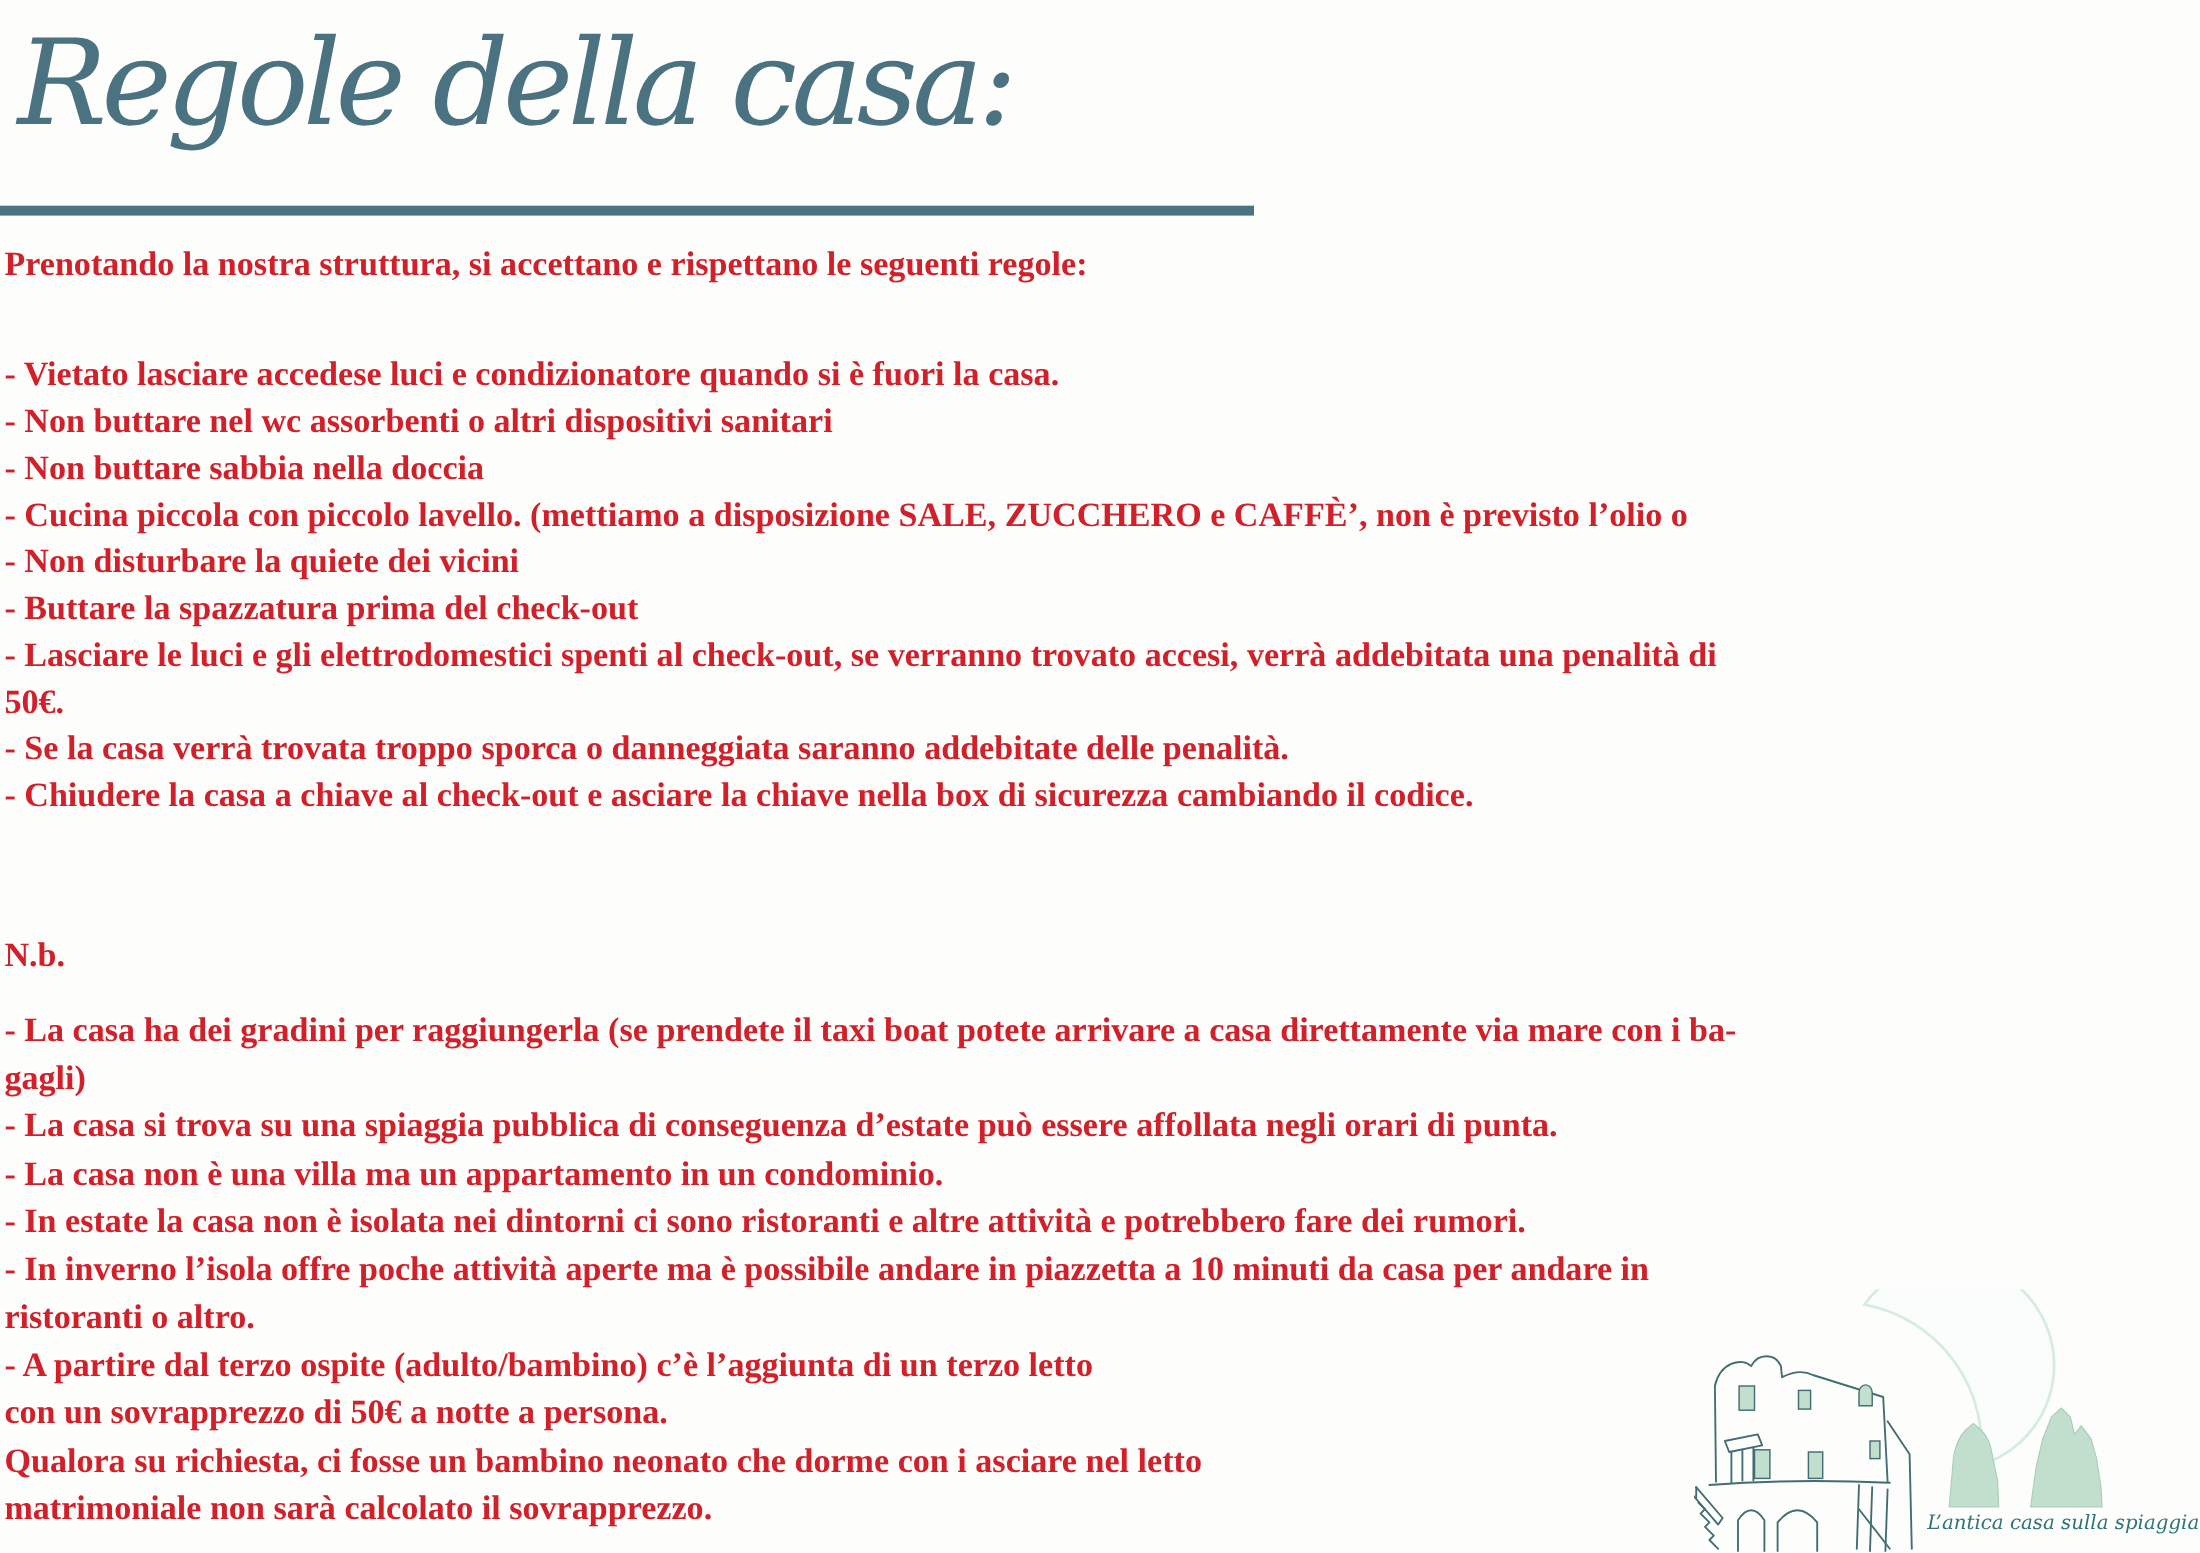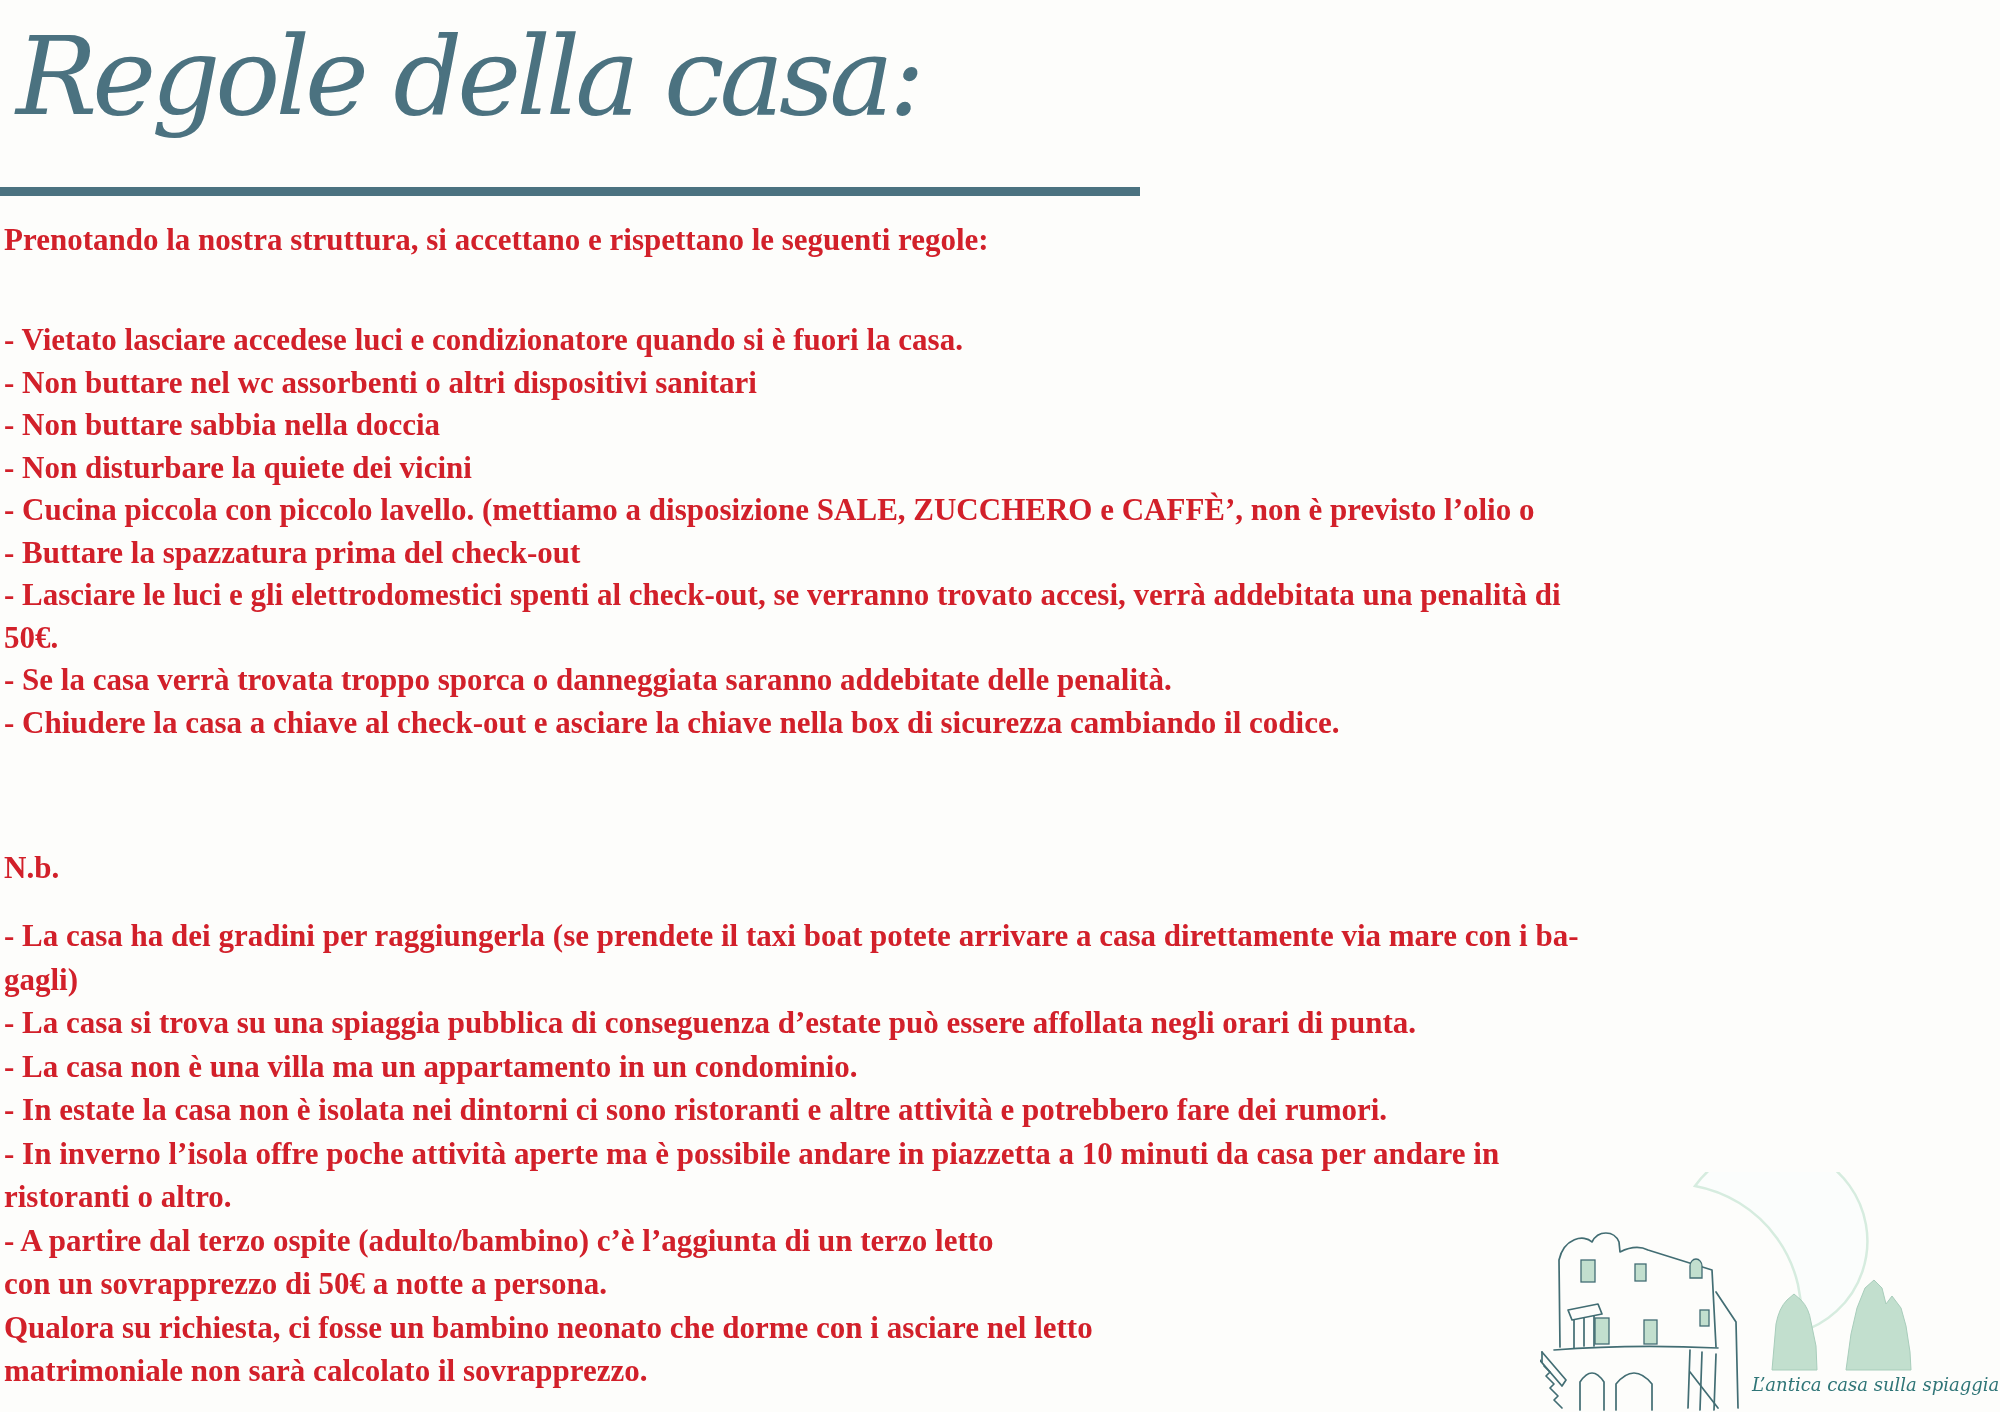--- a/index.html
+++ b/index.html
@@ -79,22 +79,22 @@
 
   <h1 class="title">Regole della casa:</h1>
   <div class="title-underline"></div>
 
   <div class="body-text intro">Prenotando la nostra struttura, si accettano e rispettano le seguenti regole:</div>
 
   <div class="body-text rules">
     <div>- Vietato lasciare accedese luci e condizionatore quando si è fuori la casa.</div>
     <div>- Non buttare nel wc assorbenti o altri dispositivi sanitari</div>
     <div>- Non buttare sabbia nella doccia</div>
+    <div>- Cucina piccola con piccolo lavello. (mettiamo a disposizione SALE, ZUCCHERO e CAFFÈ’, non è previsto l’olio o</div>
     <div>- Non disturbare la quiete dei vicini</div>
-    <div>- Cucina piccola con piccolo lavello. (mettiamo a disposizione SALE, ZUCCHERO e CAFFÈ’, non è previsto l’olio o</div>
     <div>- Buttare la spazzatura prima del check-out</div>
     <div>- Lasciare le luci e gli elettrodomestici spenti al check-out, se verranno trovato accesi, verrà addebitata una penalità di</div>
     <div>50€.</div>
     <div>- Se la casa verrà trovata troppo sporca o danneggiata saranno addebitate delle penalità.</div>
     <div>- Chiudere la casa a chiave al check-out e asciare la chiave nella box di sicurezza cambiando il codice.</div>
   </div>
 
   <div class="body-text nb">N.b.</div>
 
   <div class="body-text notes">

